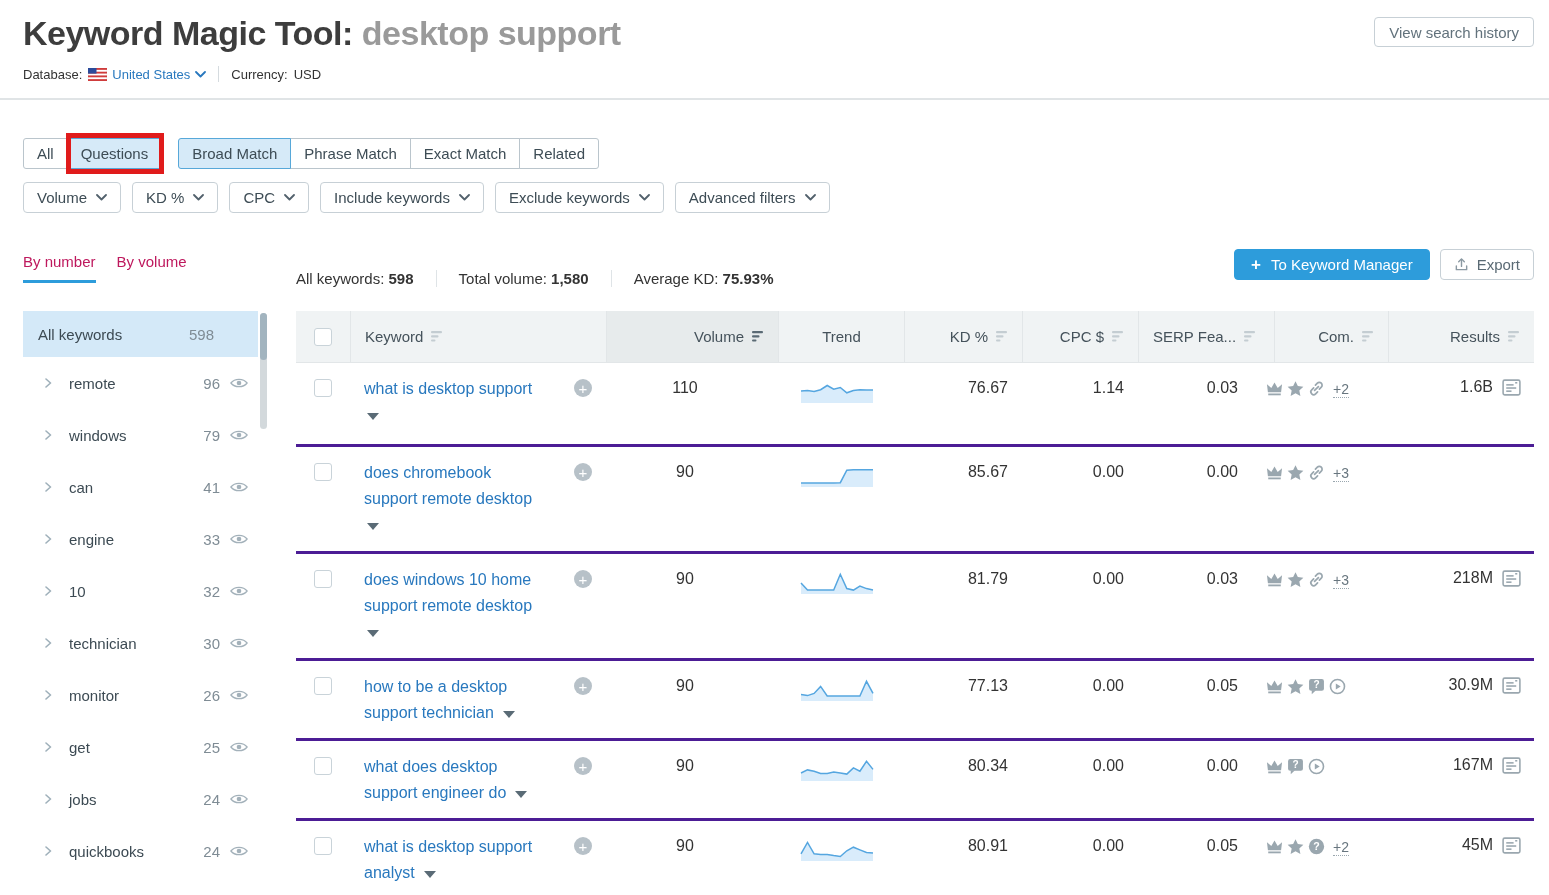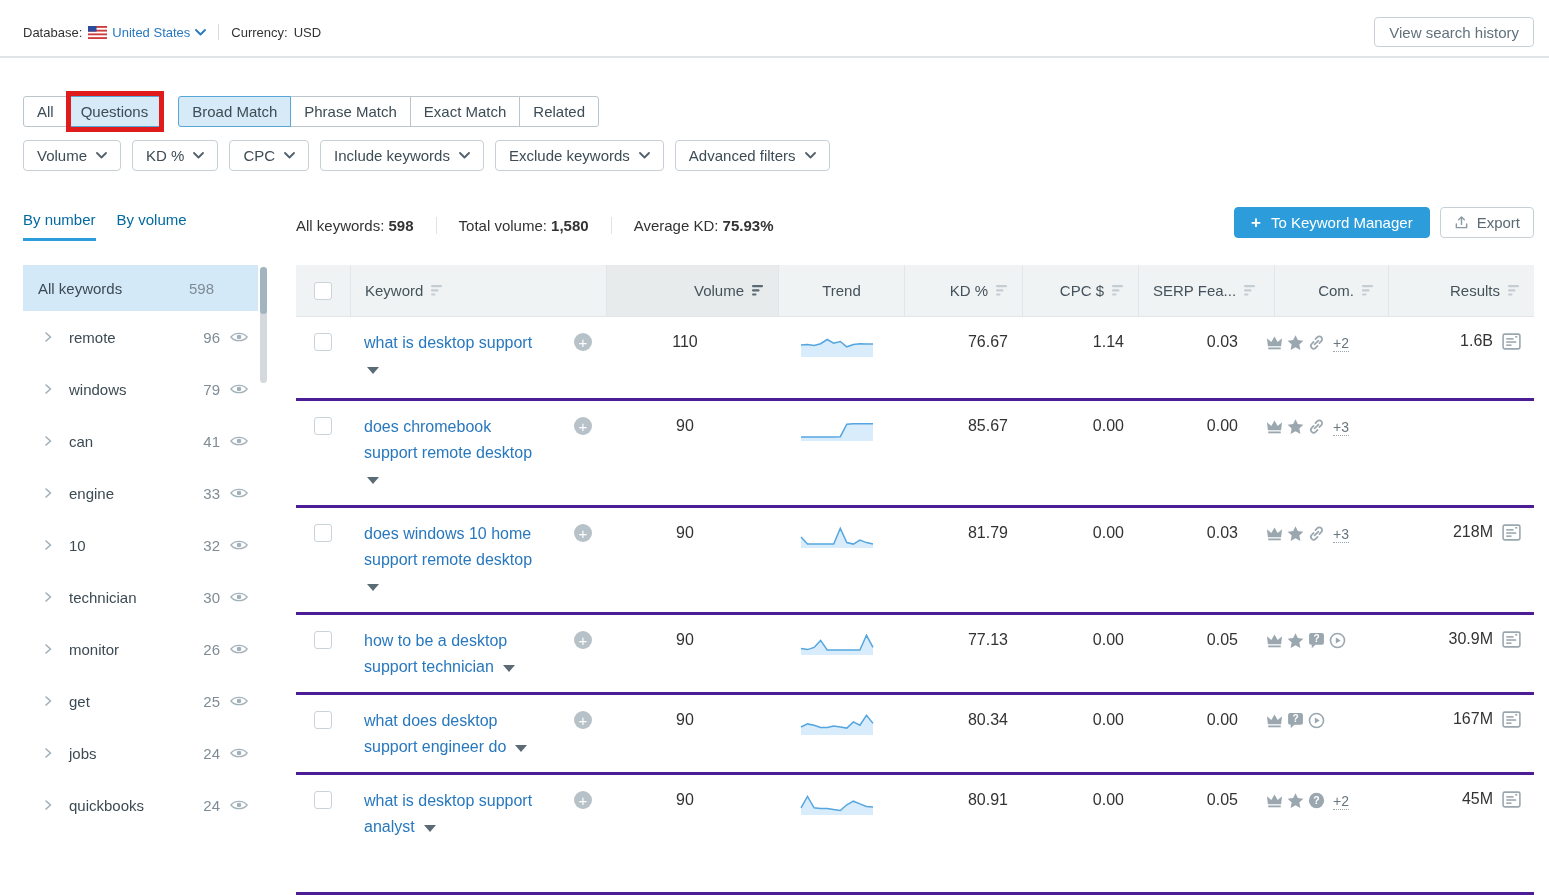--- a/index.html
+++ b/index.html
@@ -32,23 +32,23 @@
     border:5px solid #e01b1b; z-index:5; pointer-events:none; }
   
   .filter-row { margin:13px 0 0 23px; display:flex; gap:11px; }
   .fbtn { height:31px; padding:0 13px; border:1px solid #c7d0d6; border-radius:4px; background:#fff;
     color:#3d4c55; font-size:15px; display:flex; align-items:center; gap:9px; cursor:pointer; font-family:inherit; }
   .fbtn .chev, .db-link .chev { color:#52616c; line-height:0; }
   .db-link .chev { color:#2878be; }
   
   .controls-row { margin:40px 15px 0 23px; display:flex; align-items:flex-start; }
   .view-tabs { width:273px; display:flex; gap:21px; }
-  .vtab { font-size:15px; color:#0369a1; padding-bottom:13px; position:relative; cursor:pointer; }
+  .vtab { font-size:15px; color:#be185d; padding-bottom:13px; position:relative; cursor:pointer; }
   .vtab.active::after { content:''; position:absolute; left:0; right:0; bottom:0; height:3px; background:#2d9cdb; }
-  .stats { display:flex; align-items:center; font-size:15px; color:#333; margin-top:6px; }
+  .stats { display:flex; align-items:center; font-size:15px; color:#333; margin-top:17px; }
   .stat { padding:0 22px; }
   .stat:first-child { padding-left:0; }
   .stat + .stat { border-left:1px solid #dfe4e7; }
   .stat b { font-weight:bold; }
   .actions { margin-left:auto; display:flex; gap:10px; margin-top:-4px; }
   .km-btn { height:31px; background:#2d9cdb; border:1px solid #2d9cdb; border-radius:4px; color:#fff;
     font-size:15px; padding:0 16px; display:flex; align-items:center; gap:10px; cursor:pointer; font-family:inherit; }
   .km-btn .plus { font-size:17px; font-weight:bold; line-height:1; }
   .export-btn { height:31px; background:#fff; border:1px solid #c7d0d6; border-radius:4px; color:#5a6a74;
     font-size:15px; padding:0 13px; display:flex; align-items:center; gap:8px; cursor:pointer; font-family:inherit; }
@@ -100,20 +100,21 @@
     text-decoration:none; cursor:pointer; }
   .td.c8 { padding:15px 12px 0 0; display:flex; justify-content:flex-end; align-items:flex-start; gap:8px; color:#333; }
   .res-icon { color:#9aa7af; line-height:0; cursor:pointer; margin-top:-1px; }
 </style>
 </head>
 <body>
 
 <div class="page">
 
   <div class="topbar">
+    <h1><span>Keyword Magic Tool:</span> <span class="query">desktop support</span></h1>
     <button class="history-btn">View search history</button>
     <div class="meta">
       <span class="lbl">Database:</span>
       <span class="flag"><svg width="19" height="13" viewBox="0 0 19 13">
             <rect width="19" height="13" fill="#fff" stroke="#d0d5d9" stroke-width="0.5"></rect>
             <rect y="0" width="19" height="1.86" fill="#cf3c3c"></rect>
             <rect y="3.71" width="19" height="1.86" fill="#cf3c3c"></rect>
             <rect y="7.43" width="19" height="1.86" fill="#cf3c3c"></rect>
             <rect y="11.14" width="19" height="1.86" fill="#cf3c3c"></rect>
             <rect width="8.5" height="5.6" fill="#2b4b9b"></rect>

